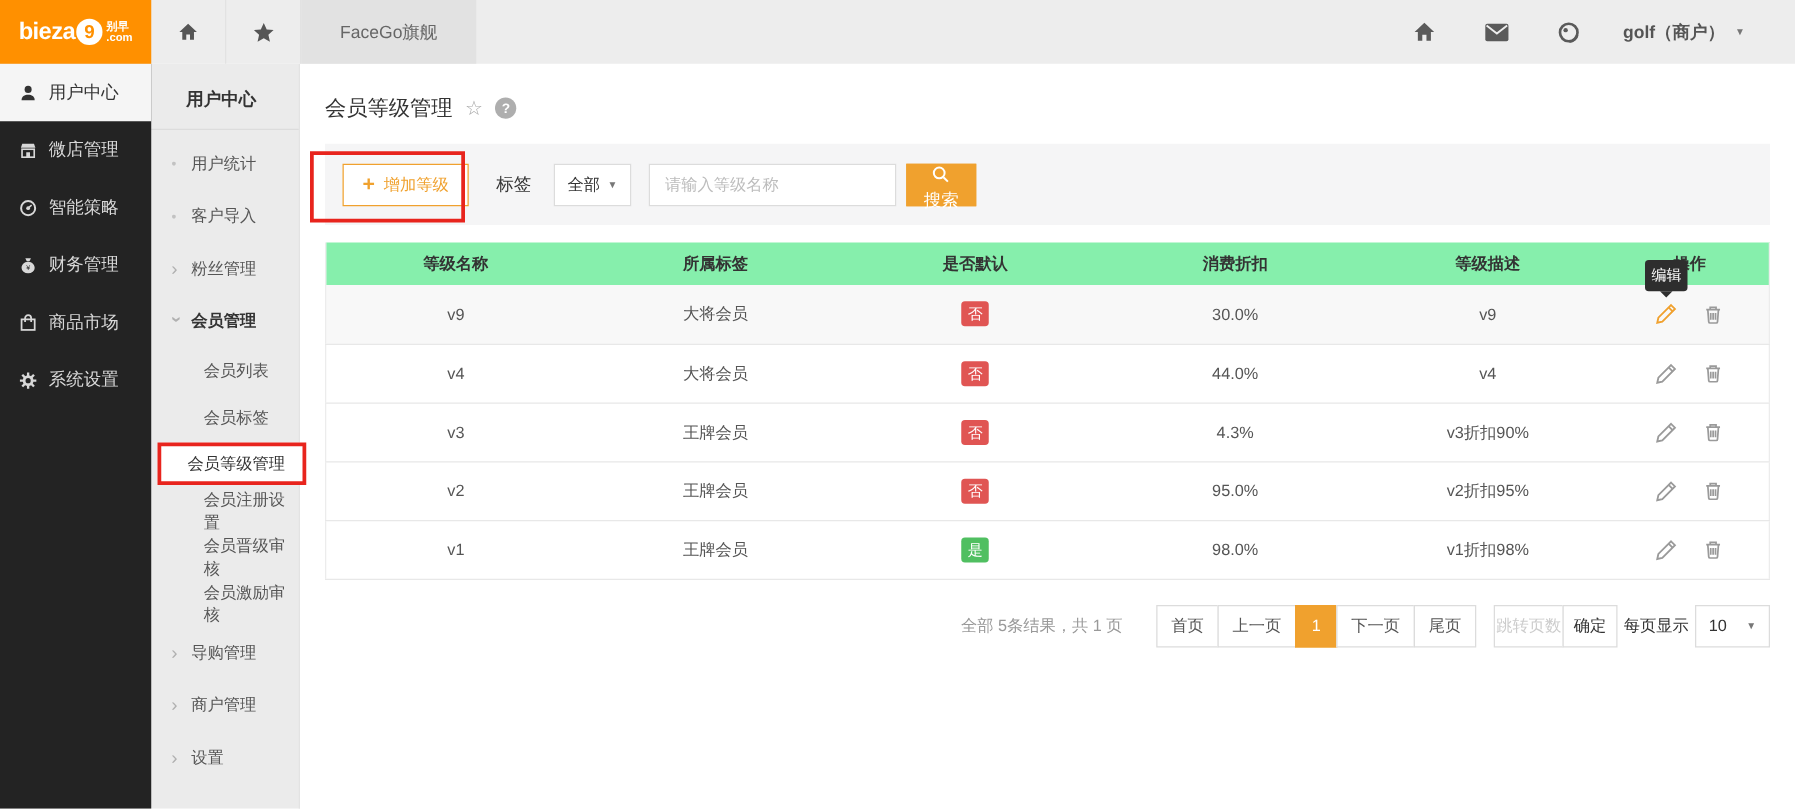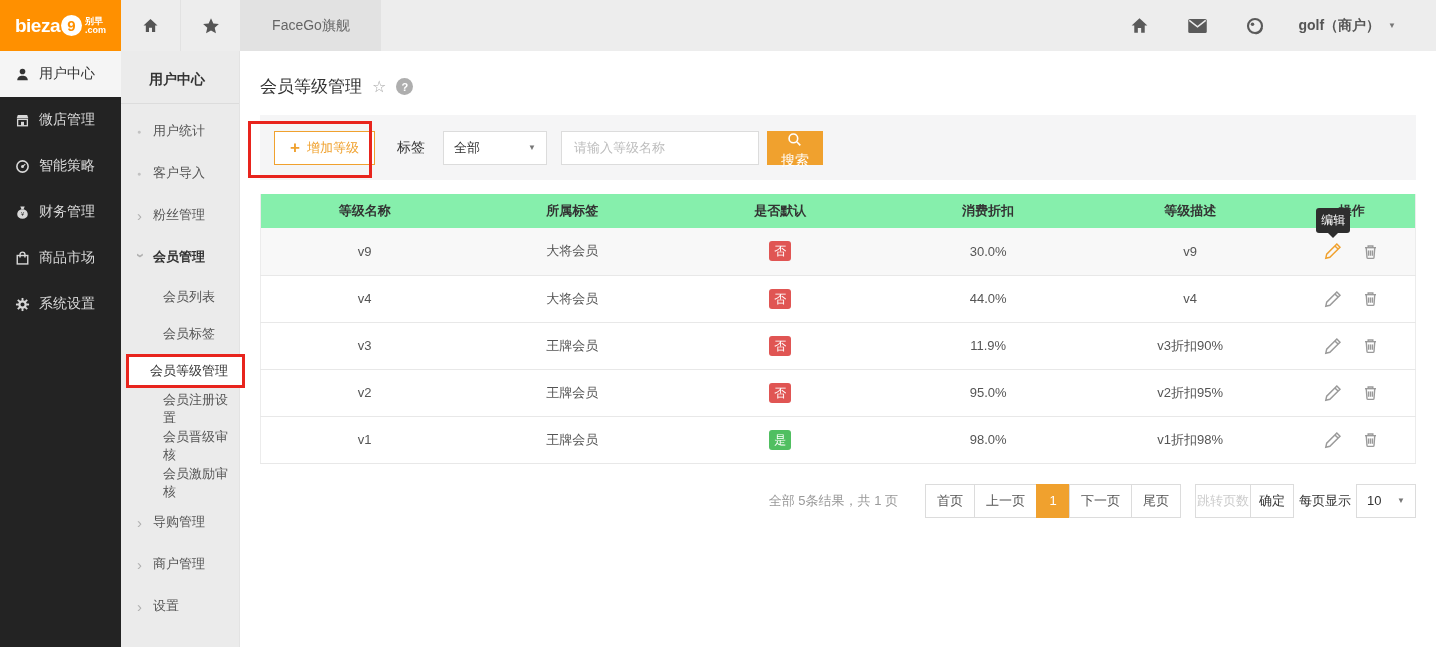--- a/index.html
+++ b/index.html
@@ -43,21 +43,21 @@
   .page-title { font-size:17px; color:#333; }
   .fav-star { color:#a8a8a8; font-size:16px; cursor:pointer; }
   .help-ico { width:17px; height:17px; border-radius:50%; background:#aeaeae; color:#fff; font-size:11px; font-weight:bold; display:flex; align-items:center; justify-content:center; cursor:pointer; }
 
   .toolbar { margin-top:17px; height:65px; background:#f5f5f6; display:flex; align-items:center; padding-left:14px; position:relative; }
   .red-box-add { position:absolute; left:-12px; top:6px; width:124px; height:57px; border:3px solid #e8241d; pointer-events:none; z-index:5; }
   .add-btn { height:34px; padding:0 15px; background:#fff; border:1px solid #f0a12e; color:#f0a12e; font-size:13px; display:inline-flex; align-items:center; gap:7px; cursor:pointer; }
   .add-btn .plus { font-size:17px; font-weight:bold; line-height:1; }
   .tag-label { margin-left:22px; font-size:14px; color:#333; }
   .sel { height:34px; background:#fff; border:1px solid #dcdcdc; display:flex; align-items:center; justify-content:space-between; padding:0 10px; font-size:13px; color:#333; cursor:pointer; }
-  .sel-tag { width:104px; margin-left:18px; }
+  .sel-tag { width:62px; margin-left:18px; }
   .search-input { margin-left:14px; width:198px; height:34px; border:1px solid #dcdcdc; padding:0 12px; font-size:13px; color:#333; outline:none; }
   .search-input::placeholder { color:#bdbdbd; }
   .search-btn { margin-left:8px; height:34px; padding:0 13px; background:#f0a12e; border:1px solid #f0a12e; color:#fff; font-size:14px; display:inline-flex; align-items:center; gap:5px; cursor:pointer;flex-direction:column; }
 
   .grade-table { width:100%; border-collapse:collapse; margin-top:14px; border-left:1px solid #ececec; border-right:1px solid #ececec; }
   .grade-table th { background:#86efac; height:34px; font-size:13px; color:#333; font-weight:bold; text-align:center; }
   .grade-table td { height:47px; text-align:center; font-size:13px; color:#555; border-bottom:1px solid #e8e8e8; }
   .grade-table tr.hovered td { background:#f8f8f8; }
   .badge { display:inline-block; min-width:22px; padding:4px 5px; border-radius:3px; color:#fff; font-size:12px; line-height:1; }
   .badge-no { background:#e05553; }
@@ -353,21 +353,21 @@
                   <line x1="9.8" y1="7" x2="9.8" y2="12"></line>
                 </svg>
             </span>
           </div>
         </td>
       </tr>
       <tr>
         <td>v3</td>
         <td>王牌会员</td>
         <td><span class="badge badge-no">否</span></td>
-        <td>11.9%</td>
+        <td>4.3%</td>
         <td>v3折扣90%</td>
         <td>
           <div class="act-cell">
             <span class="icon-btn">
               <svg width="18" height="18" viewBox="0 0 16 16" fill="none" stroke="currentColor" stroke-width="1.3">
                   <path d="M11.4 1.8 L14.2 4.6 L5.2 13.6 L1.6 14.4 L2.4 10.8 Z"></path>
                   <line x1="9.7" y1="3.5" x2="12.5" y2="6.3"></line>
                 </svg>
             </span>
             <span class="icon-btn">

